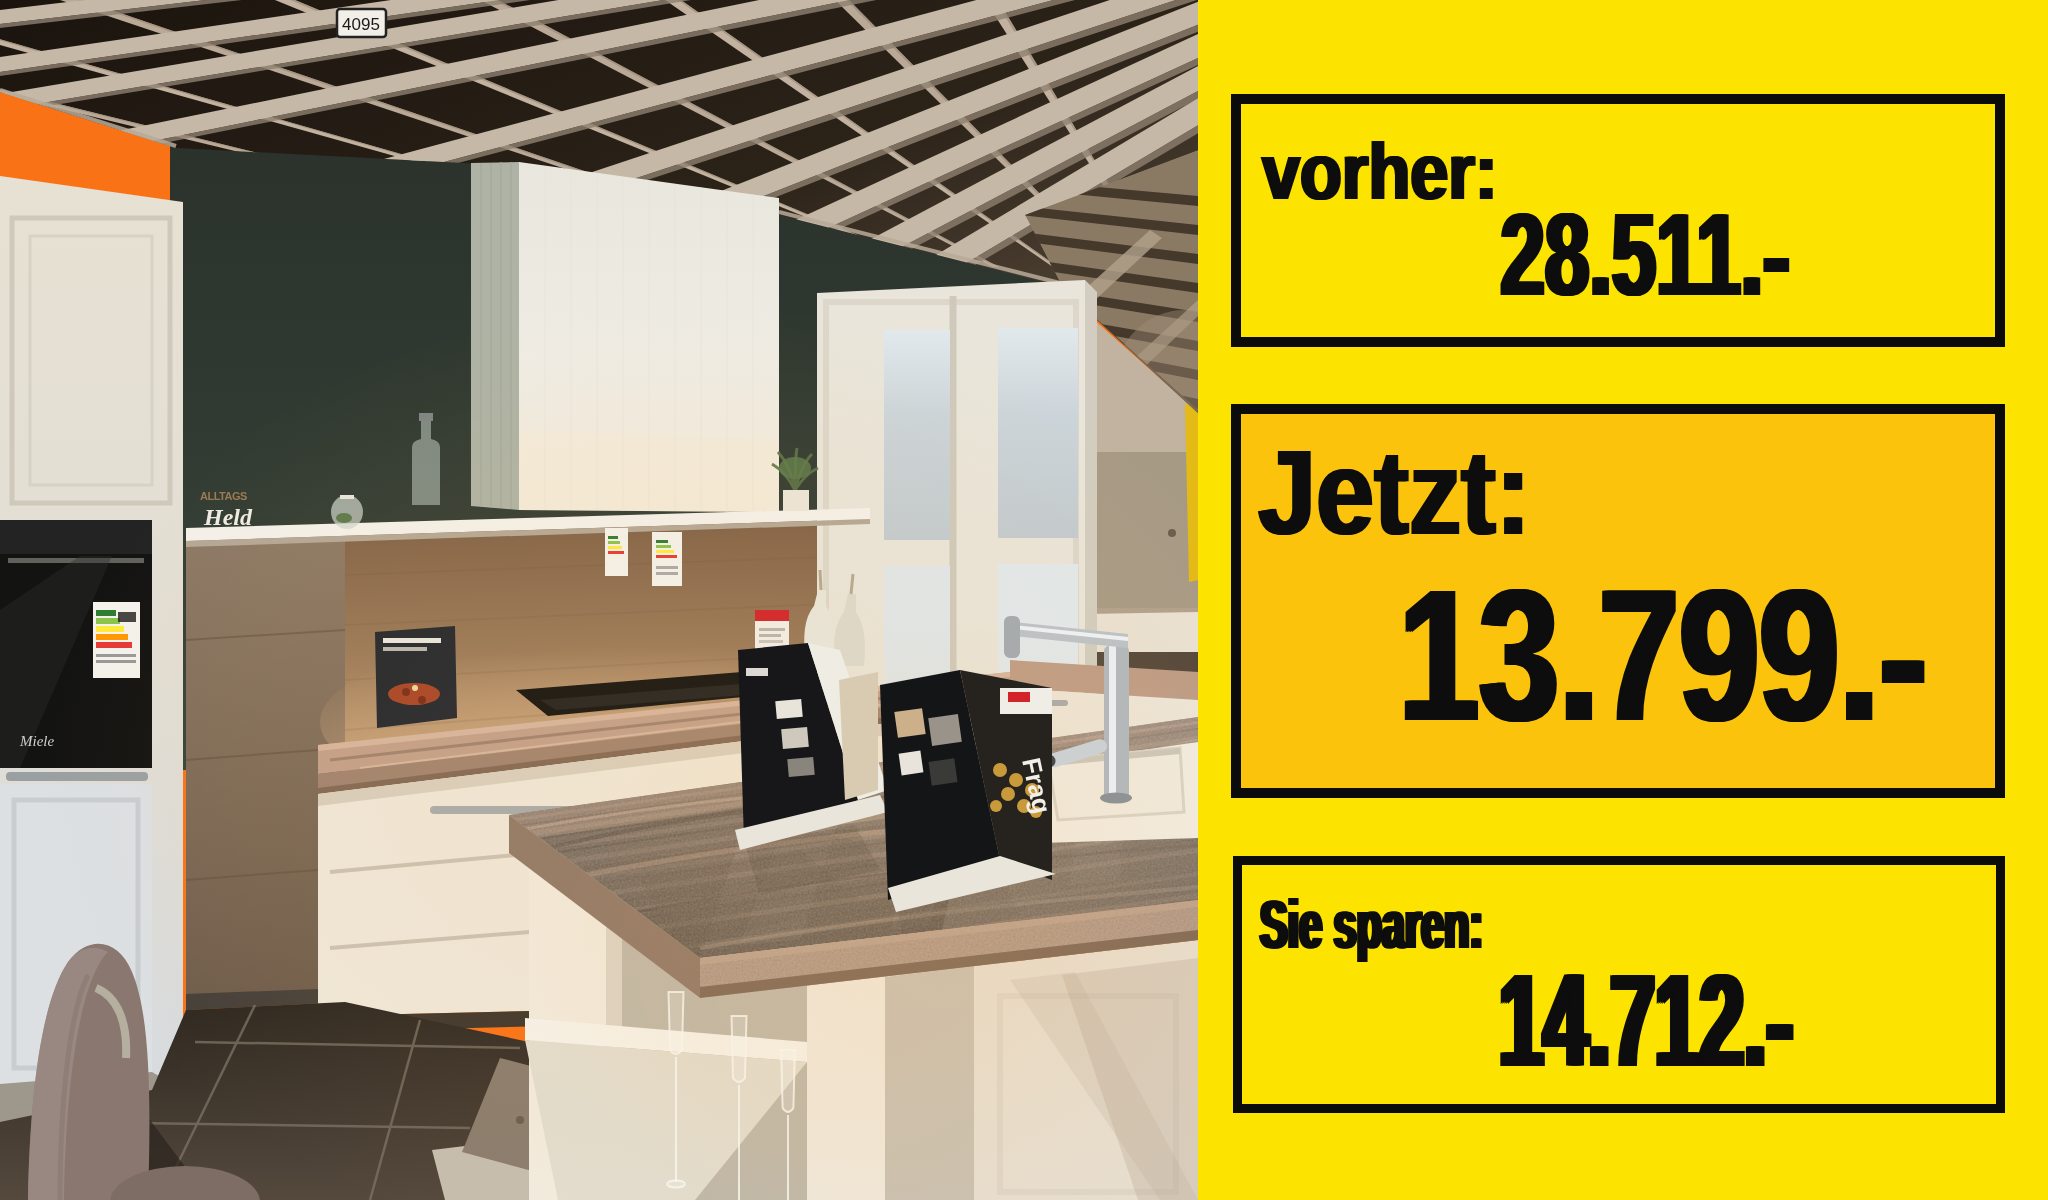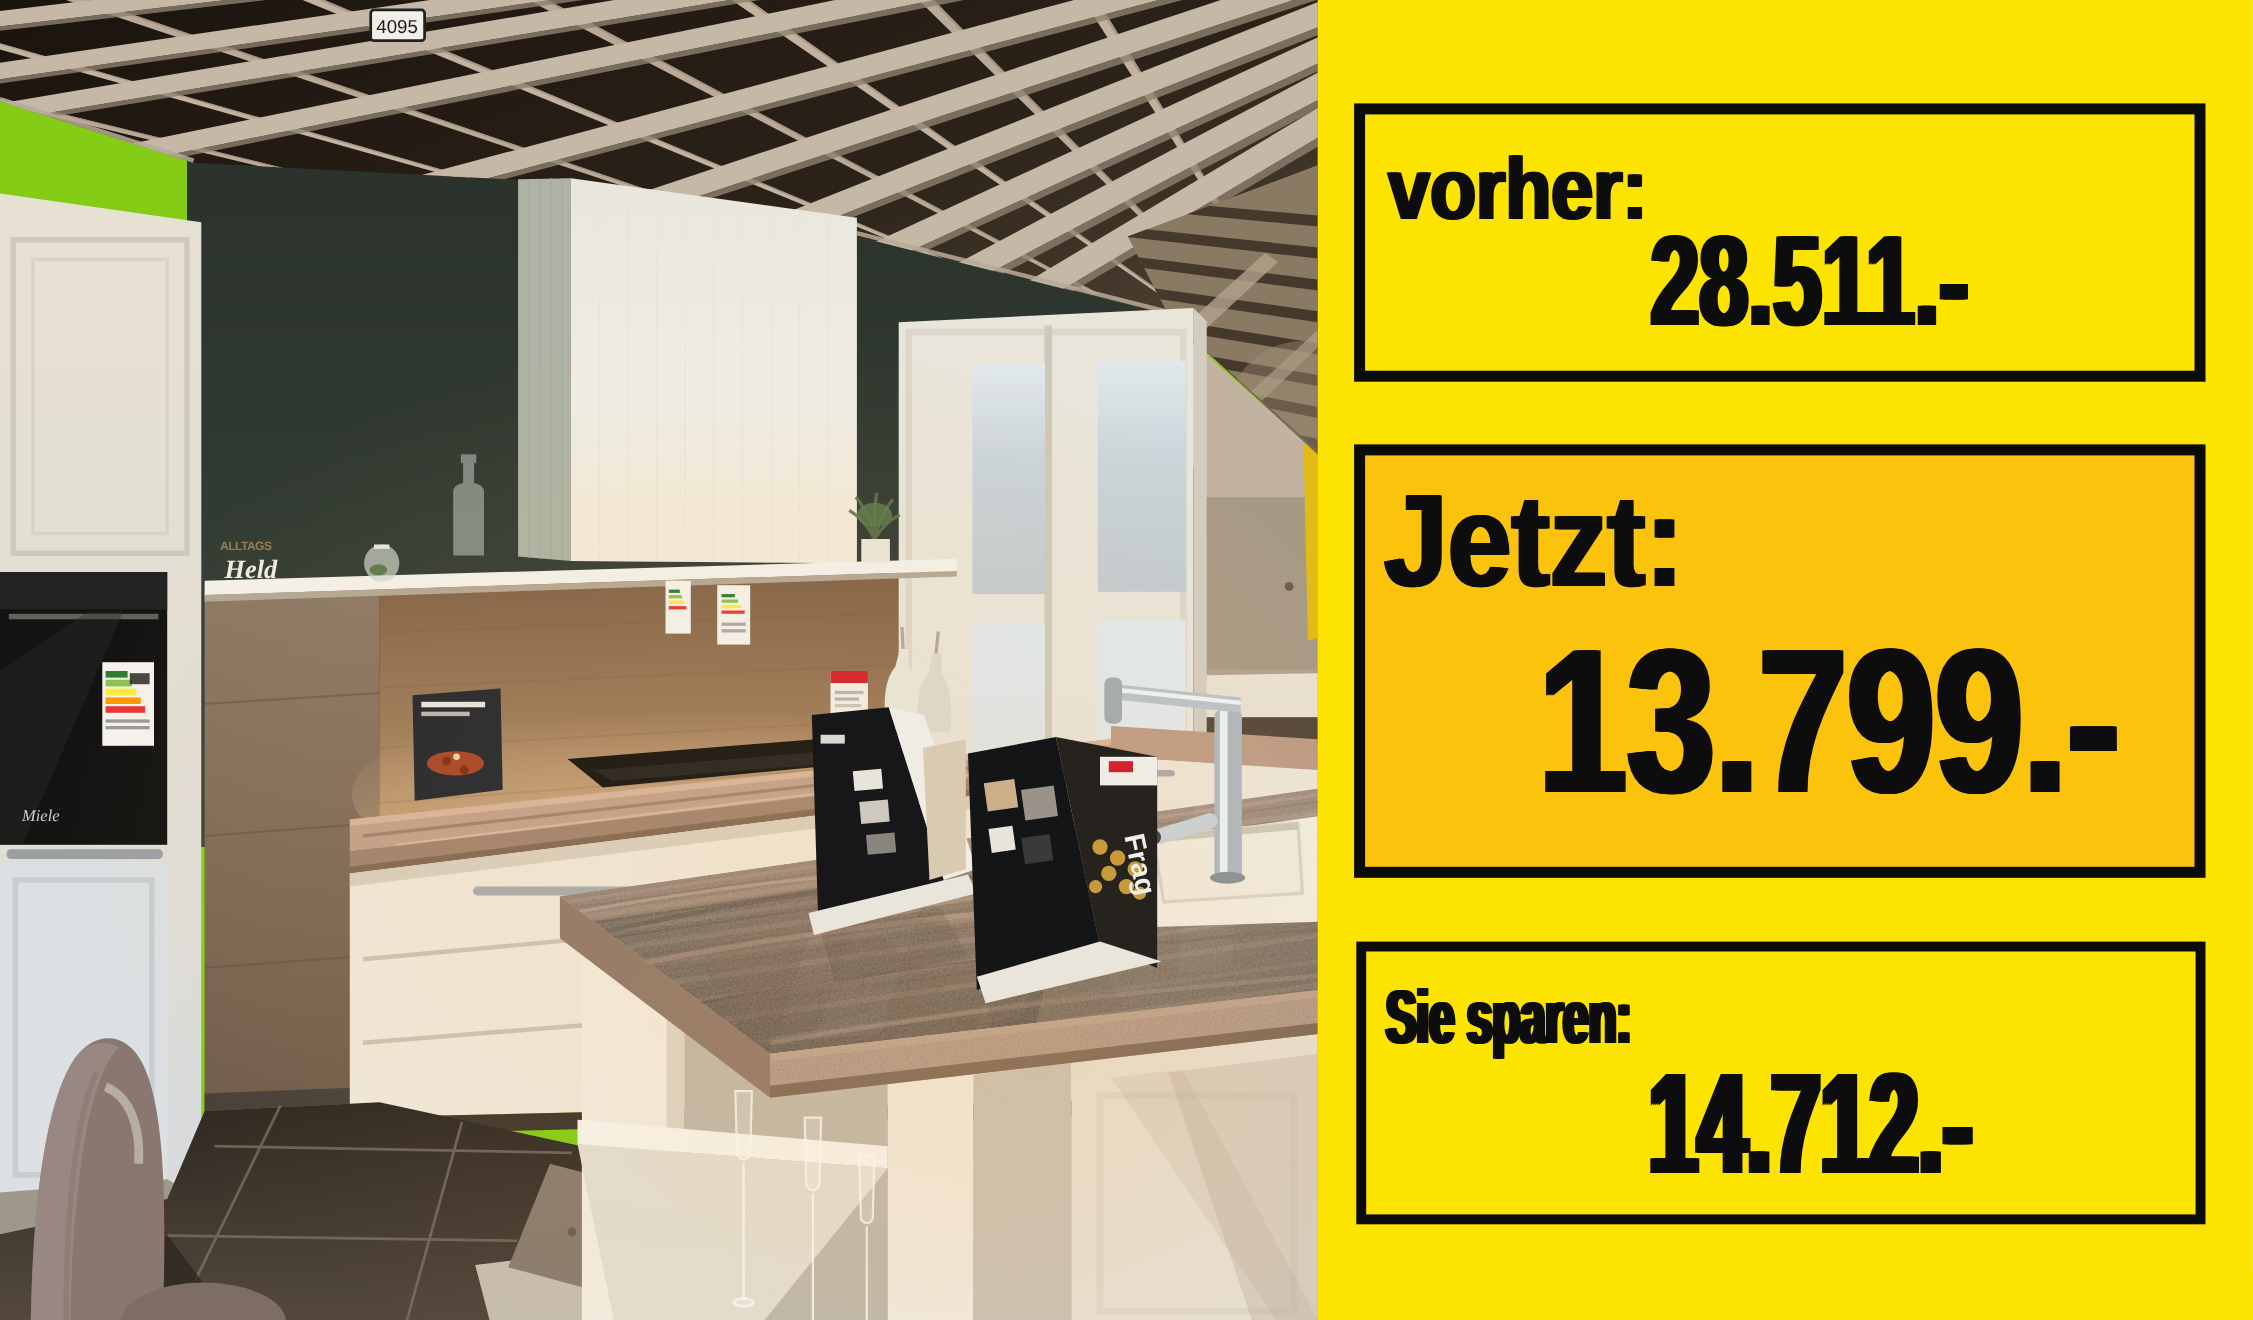--- a/index.html
+++ b/index.html
@@ -1,16 +1,16 @@
 <!DOCTYPE html>
 <html><head><meta charset="utf-8">
 <style>
 html,body{margin:0;padding:0;}
 #page{position:relative;width:2048px;height:1200px;overflow:hidden;background:#fce400;font-family:"Liberation Sans",sans-serif;}
-#photo{position:absolute;left:0;top:0;width:1198px;height:1200px;background:#84cc16;}
+#photo{position:absolute;left:0;top:0;width:1198px;height:1200px;background:#f97316;}
 #panel{position:absolute;left:1198px;top:0;width:850px;height:1200px;background:#fce400;}
 .box{position:absolute;border:10px solid #0b0b0b;box-sizing:border-box;}
 .lbl,.num{position:absolute;font-weight:bold;color:#0d0d0d;line-height:1;white-space:pre;transform-origin:0 0;}
 .num{transform-origin:50% 0;}
 </style></head>
 <body>
 <div id="page">
 
 <div id="photo">
 <svg width="1198" height="1200" viewBox="0 0 1198 1200" preserveAspectRatio="none">

